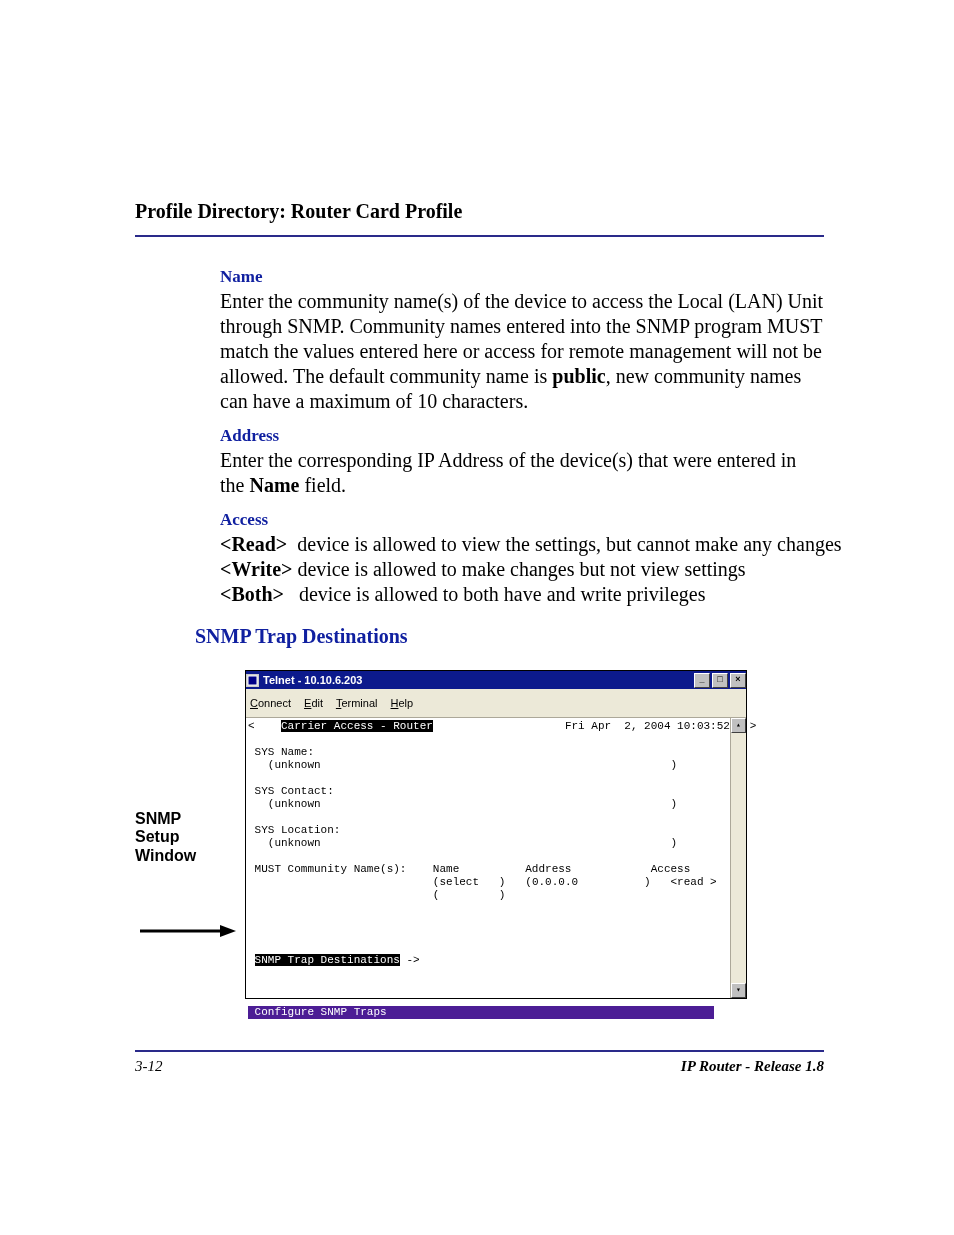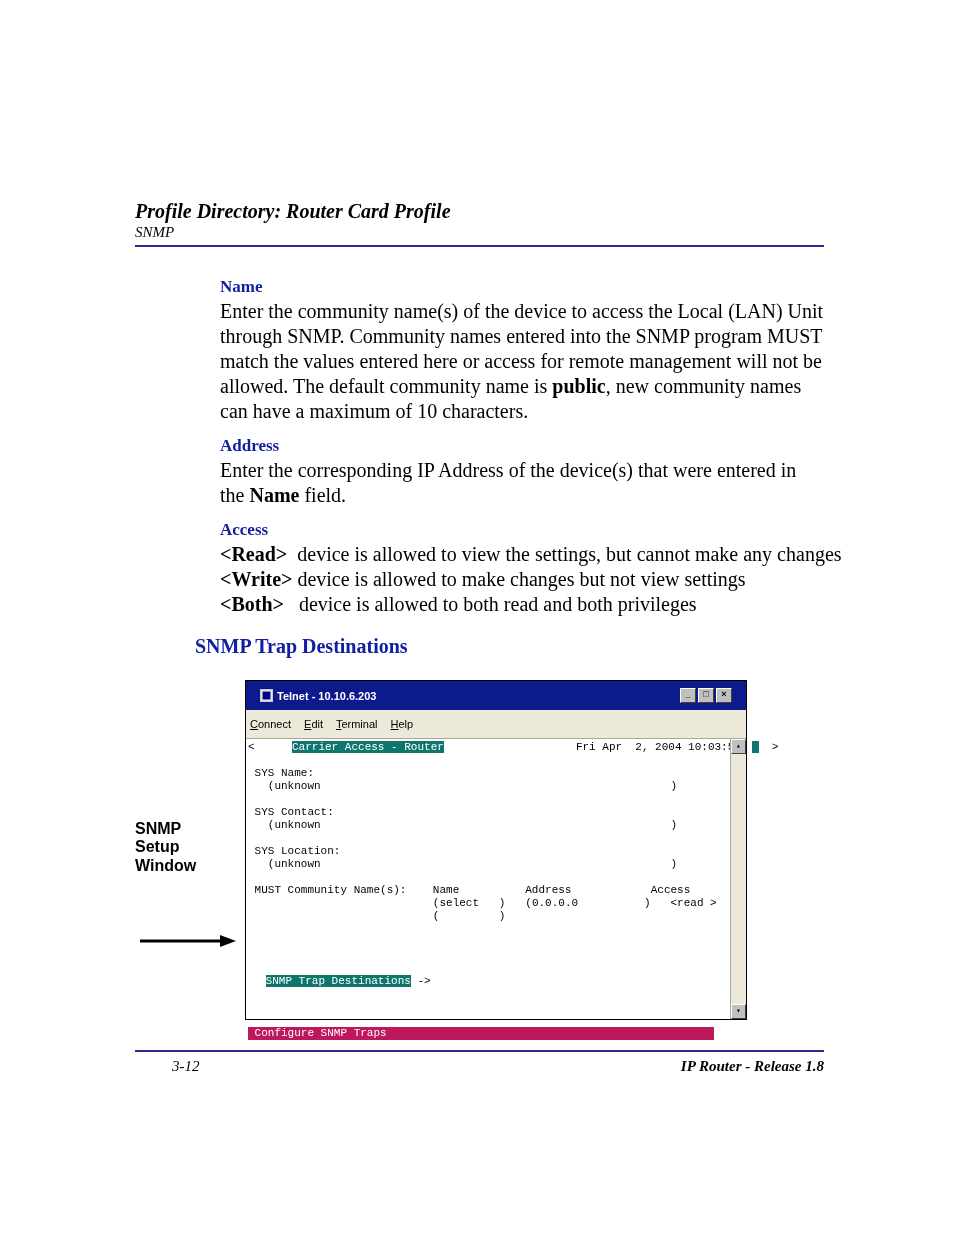--- a/index.html
+++ b/index.html
@@ -10,24 +10,23 @@
     color: #000;
   }
   .page {
     width: 954px;
     height: 1235px;
     position: relative;
     box-sizing: border-box;
     padding: 200px 130px 0 135px;
   }
   .header-title {
-    font-style: italic;
     font-weight: bold;
     font-size: 20px;
-    margin-bottom: 1px;
+    margin-bottom: 12px;
   }
   .header-sub {
     font-style: italic;
     font-size: 15px;
     margin-bottom: 4px;
   }
   .rule {
     border: none;
     border-top: 2px solid #2a2a8a;
     margin: 0 0 30px 0;
@@ -77,24 +76,24 @@
   .arrow svg { width: 100%; height: 100%; }
   .telnet-window {
     width: 500px;
     border: 1px solid #000;
     background: #fff;
     font-family: "Courier New", monospace;
   }
   .titlebar {
     background: #0c1a8c;
     color: #fff;
-    height: 29px;
+    height: 18px;
     display: flex;
     align-items: center;
-    padding: 0 14px;
+    padding: 0 0;
     font-family: Arial, Helvetica, sans-serif;
     font-size: 11px;
     font-weight: bold;
   }
   .titlebar .ticon {
     width: 13px; height: 13px; background:#ccc; margin-right:4px;
     display:flex; align-items:center; justify-content:center;
   }
   .titlebar .ticon svg{width:11px;height:11px;}
   .titlebar .spacer { flex: 1; }
@@ -126,27 +125,26 @@
     line-height: 13px;
     padding: 2px 2px 2px 2px;
     position: relative;
     height: 276px;
   }
   .term-inner{
     position:absolute; left:2px; right:16px; top:2px; bottom:2px;
     white-space: pre;
   }
   .term .inv {
-    background: #0f766e;
+    background: #000000;
     color: #fff;
-    margin-left: 11px;
   }
   .term .invrow {
     display:inline-block;
-    background:#be185d; color:#fff;
+    background:#4c1d95; color:#fff;
     width: 466px;
   }
   .scrollbar {
     position:absolute; right:0; top:0; bottom:0;
     width:15px; background:#ece9d8;
     border-left:1px solid #aca899;
   }
   .sb-btn{
     width:13px;height:13px;background:#c0c0c0;
     border:1px solid #fff; border-right-color:#404040; border-bottom-color:#404040;
@@ -168,50 +166,48 @@
   }
   .footer-rule {
     border: none;
     border-top: 2px solid #2a2a8a;
     margin: 0 0 6px 0;
   }
   .footer-row {
     display: flex;
     font-style: italic;
     font-size: 15px;
-    margin-left: 37px;
   }
   .footer-row .pg { font-weight: normal; }
   .footer-row .sp { flex: 1; }
   .footer-row .rt { font-weight: bold; }
 </style>
 </head>
 <body>
 
 <div class="page">
 
   <div class="header-title">Profile Directory: Router Card Profile</div>
-  <div class="header-sub">SNMP</div>
   <hr class="rule">
 
   <div class="indent">
     <div class="sect-h3">Name</div>
     <p class="para">
       <span>Enter the community name(s) of the device to access the Local (LAN) Unit through SNMP. Community names entered into the SNMP program MUST match the values entered here or access for remote management will not be allowed. The default community name is </span><b>public</b><span>, new community names can have a maximum of 10 characters.</span>
     </p>
 
     <div class="sect-h3">Address</div>
     <p class="para">
       <span>Enter the corresponding IP Address of the device(s) that were entered in the </span><b>Name</b><span> field.</span>
     </p>
 
     <div class="sect-h3">Access</div>
     <p class="para" style="white-space:pre;"><b>&lt;Read&gt;</b><span>  device is allowed to view the settings, but cannot make any changes</span>
 <b>&lt;Write&gt;</b><span> device is allowed to make changes but not view settings</span>
-<b>&lt;Both&gt;</b><span>   device is allowed to both read and both privileges</span></p>
+<b>&lt;Both&gt;</b><span>   device is allowed to both have and write privileges</span></p>
   </div>
 
   <div class="sect-h2" style="margin-left:60px;">SNMP Trap Destinations</div>
 
   <div class="screenshot-block">
 
     <div class="side-label">SNMP Setup Window</div>
 
     <div class="arrow">
       <svg viewBox="0 0 96 14">

